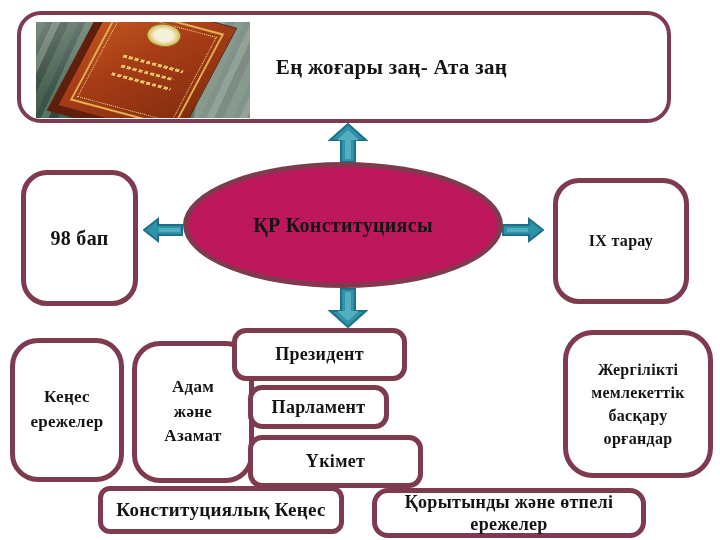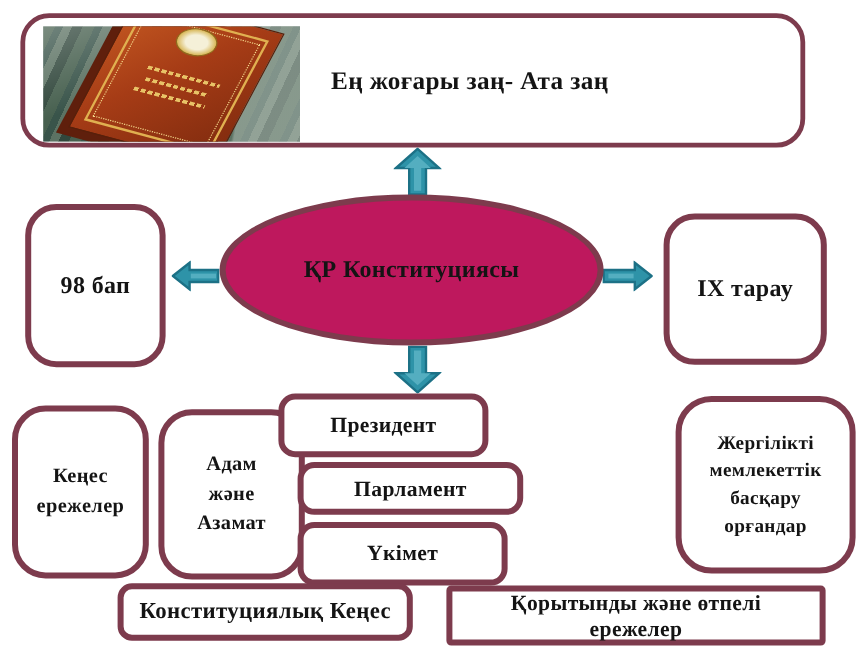--- a/index.html
+++ b/index.html
@@ -47,31 +47,31 @@
   .gl2 { left:31%; right:26%; top:64px; }
   .gl3 { left:27%; right:24%; top:74px; }
   
   .ellipse {
     position:absolute; left:183px; top:162px; width:320px; height:126px;
     background:#be185d; border:5px solid #7d3b4d; border-radius:50%;
     display:flex; align-items:center; justify-content:center;
     font-size:20px; font-weight:bold; letter-spacing:0.3px;
   }
   .left-node  { left:21px;  top:170px; width:117px; height:136px; border-radius:26px; font-size:20px; }
-  .right-node { left:553px; top:178px; width:136px; height:126px; border-radius:26px; font-size:20px;text-align:right; }
+  .right-node { left:553px; top:178px; width:136px; height:126px; border-radius:26px; font-size:16px;text-align:right; }
   
   .sec-general    { left:10px;  top:338px; width:114px; height:144px; border-radius:28px; font-size:17px; }
   .sec-human      { left:132px; top:341px; width:122px; height:142px; border-radius:28px; font-size:17px; }
   .sec-president  { left:232px; top:328px; width:175px; height:53px;  border-radius:14px; font-size:18px; }
-  .sec-parliament { left:248px; top:385px; width:188px; height:44px;  border-radius:14px; font-size:18px; }
+  .sec-parliament { left:248px; top:385px; width:141px; height:44px;  border-radius:14px; font-size:18px; }
   .sec-government { left:248px; top:435px; width:175px; height:53px;  border-radius:14px; font-size:18px; }
   .sec-courts     { left:442px; top:331px; width:112px; height:150px; border-radius:28px; font-size:17px; }
   .sec-local      { left:563px; top:330px; width:150px; height:148px; border-radius:30px; font-size:16px; }
   .footer-council { left:98px;  top:486px; width:246px; height:48px;  border-radius:12px; font-size:19px; }
-  .footer-final   { left:372px; top:488px; width:316px; height:50px;  border-radius:4px; font-size:18px; line-height:1.25; }
+  .footer-final   { left:372px; top:488px; width:274px; height:50px;  border-radius:16px; font-size:18px; line-height:1.25; }
   
   .arrow { position:absolute; }
   .arrow-up    { left:328px; top:123px; }
   .arrow-down  { left:328px; top:288px; }
   .arrow-left  { left:143px; top:217px; }
   .arrow-right { left:502px; top:217px; }
 </style>
 </head>
 <body>
 

